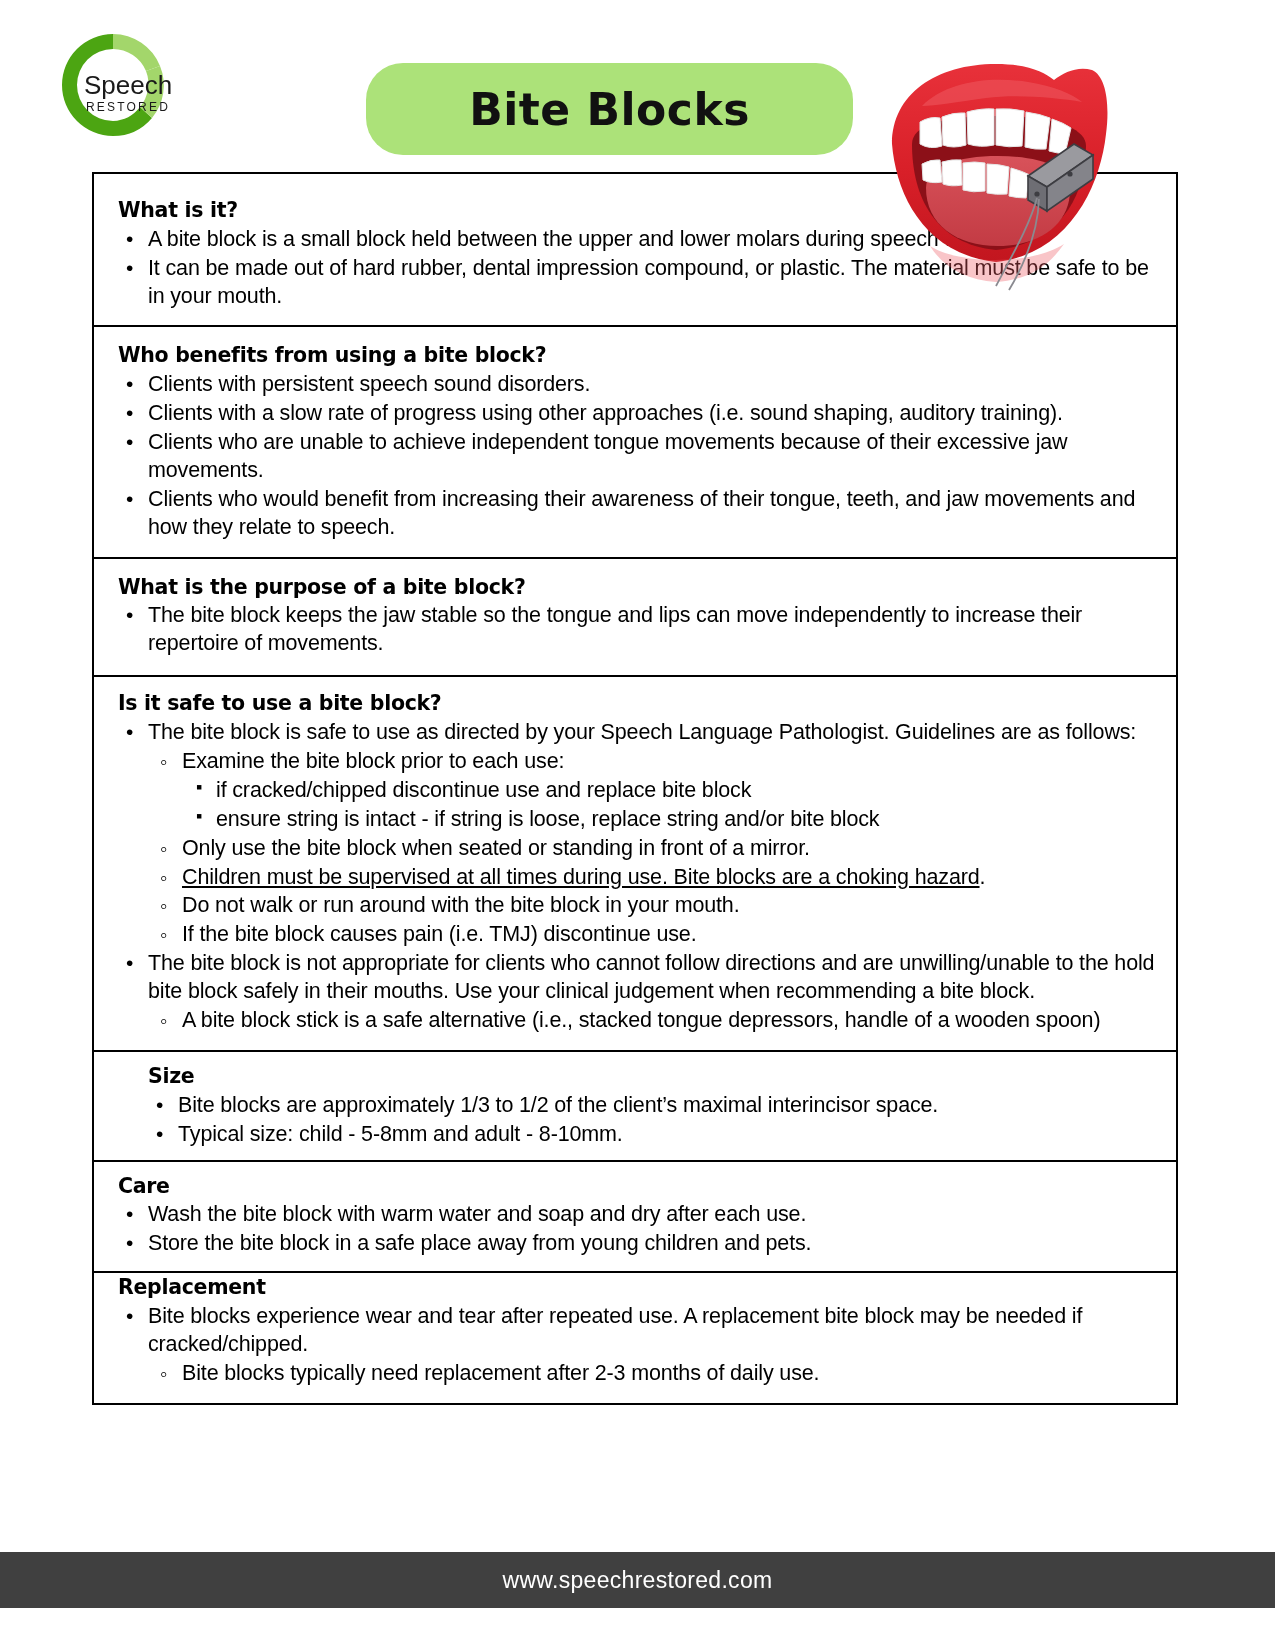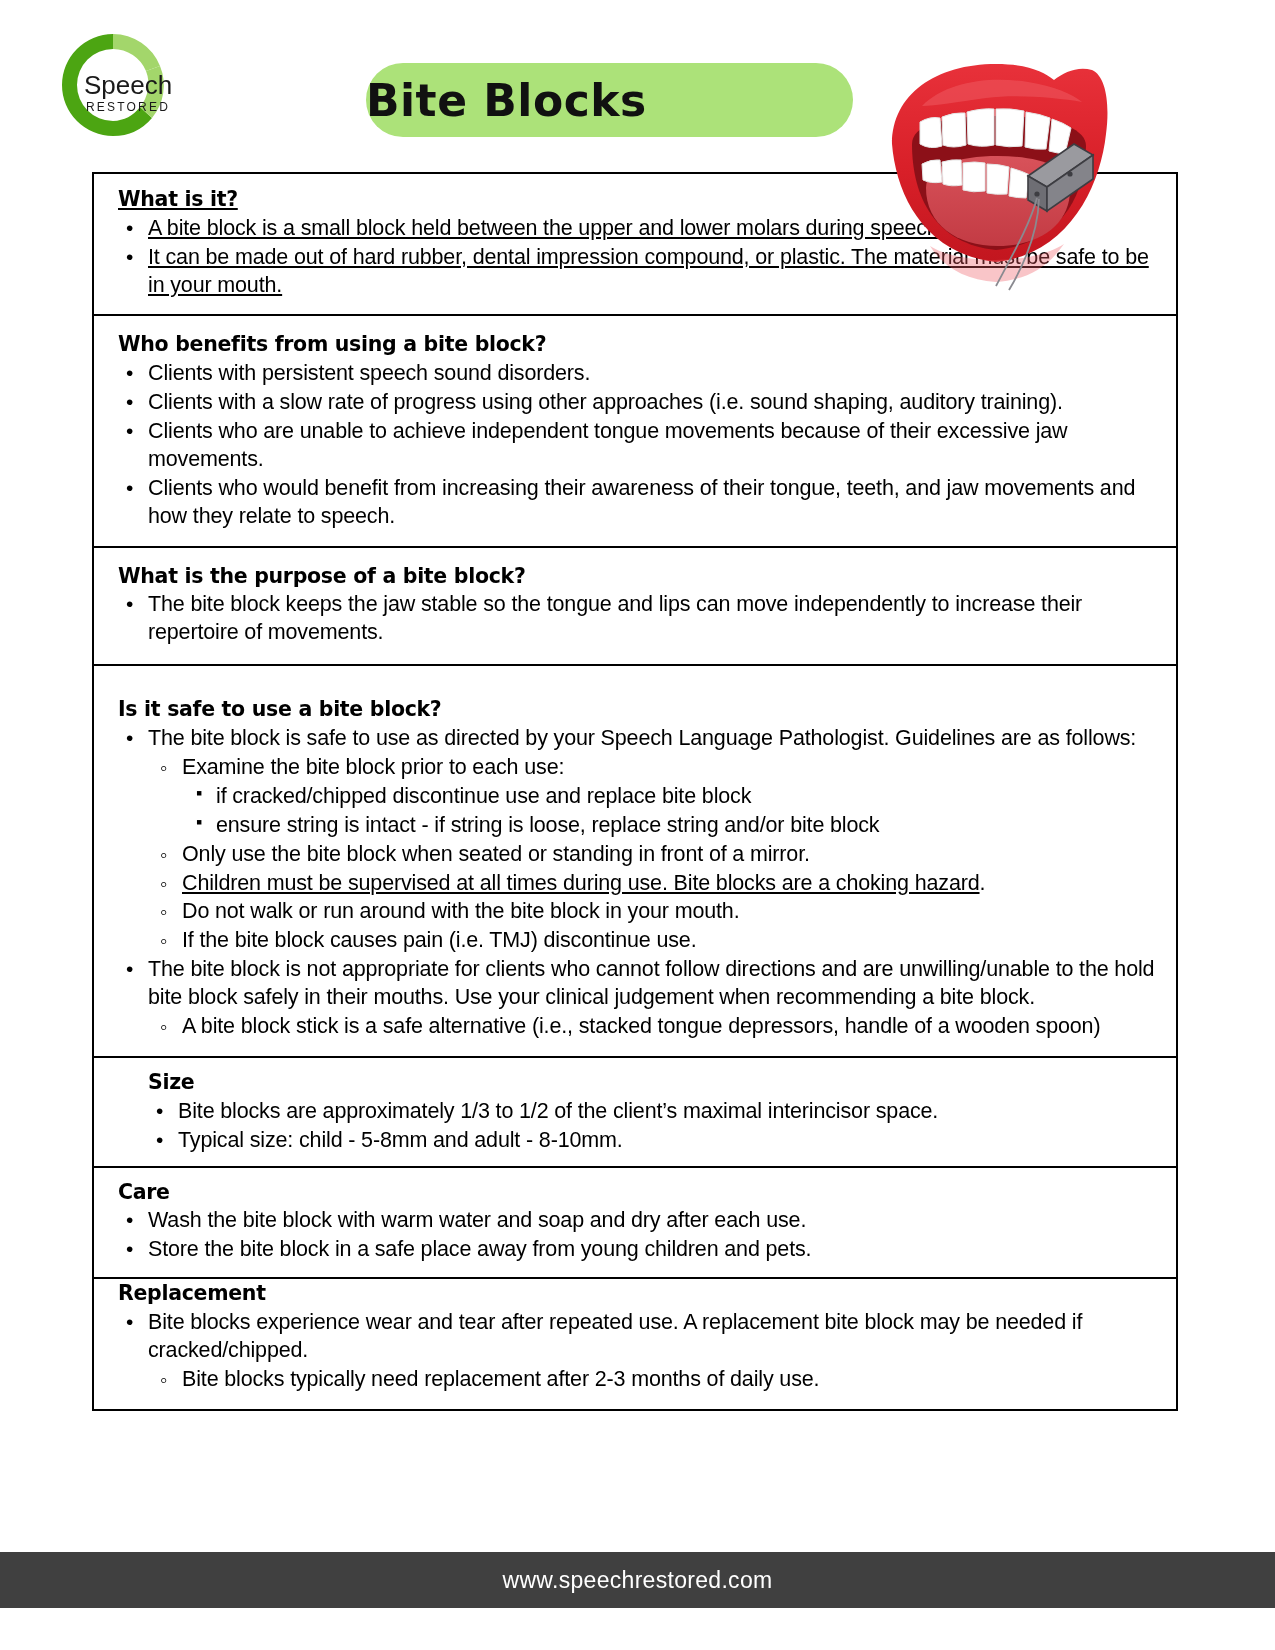--- a/index.html
+++ b/index.html
@@ -30,26 +30,26 @@
     width: 130px;
     height: 118px;
   }
   .logo svg { display: block; }
 
   .title-pill {
     position: absolute;
     left: 366px;
     top: 63px;
     width: 487px;
-    height: 74px;
+    height: 92px;
     background: #ACE279;
     border-radius: 37px;
     display: flex;
     align-items: center;
-    justify-content: flex-start;
+    justify-content: center;
   }
   .title-text {
     font-family: "DejaVu Sans", sans-serif;
     font-weight: bold;
     font-size: 44px;
     letter-spacing: 0.5px;
     color: #111111;
     white-space: nowrap;
   }
 
@@ -221,21 +221,21 @@
 
         <path d="M159 150 C152 176 136 204 118 238" fill="none" stroke="#8a8a90" stroke-width="1.8"></path>
         <path d="M161 151 C160 180 150 210 131 242" fill="none" stroke="#8a8a90" stroke-width="1.8"></path>
       </g>
     </svg>
   </div>
 </div>
 
 <div class="sheet">
 
-  <div class="row" style="padding-top:11px;padding-bottom:14px;text-decoration:underline;">
+  <div class="row" style="padding-top:22px;padding-bottom:14px;">
     <h2 class="sec-title">What is it?</h2>
     <ul>
       <li class="lv1">A bite block is a small block held between the upper and lower molars during speech therapy.</li>
       <li class="lv1">It can be made out of hard rubber, dental impression compound, or plastic.  The material must be safe to be in your mouth.</li>
     </ul>
   </div>
 
   <div class="row" style="padding-top:14px;padding-bottom:14px;">
     <h2 class="sec-title">Who benefits from using a bite block?</h2>
     <ul>
@@ -246,21 +246,21 @@
     </ul>
   </div>
 
   <div class="row" style="padding-top:14px;padding-bottom:16px;">
     <h2 class="sec-title">What is the purpose of a bite block?</h2>
     <ul>
       <li class="lv1">The bite block keeps the jaw stable so the tongue and lips can move independently to increase their repertoire of movements.</li>
     </ul>
   </div>
 
-  <div class="row" style="padding-top:29px;padding-bottom:14px;">
+  <div class="row" style="padding-top:12px;padding-bottom:14px;">
     <h2 class="sec-title">Is it safe to use a bite block?</h2>
     <ul>
       <li class="lv1">The bite block is safe to use as directed by your Speech Language Pathologist. Guidelines are as follows:</li>
       <li class="lv2">Examine the bite block prior to each use:</li>
       <li class="lv3">if cracked/chipped discontinue use and replace bite block</li>
       <li class="lv3">ensure string is intact - if string is loose, replace string and/or bite block</li>
       <li class="lv2">Only use the bite block when seated or standing in front of a mirror.</li>
       <li class="lv2"><span class="u">Children must be supervised at all times during use.  Bite blocks are a choking hazard</span>.</li>
       <li class="lv2">Do not walk or run around with the bite block in your mouth.</li>
       <li class="lv2">If the bite block causes pain (i.e. TMJ) discontinue use.</li>

